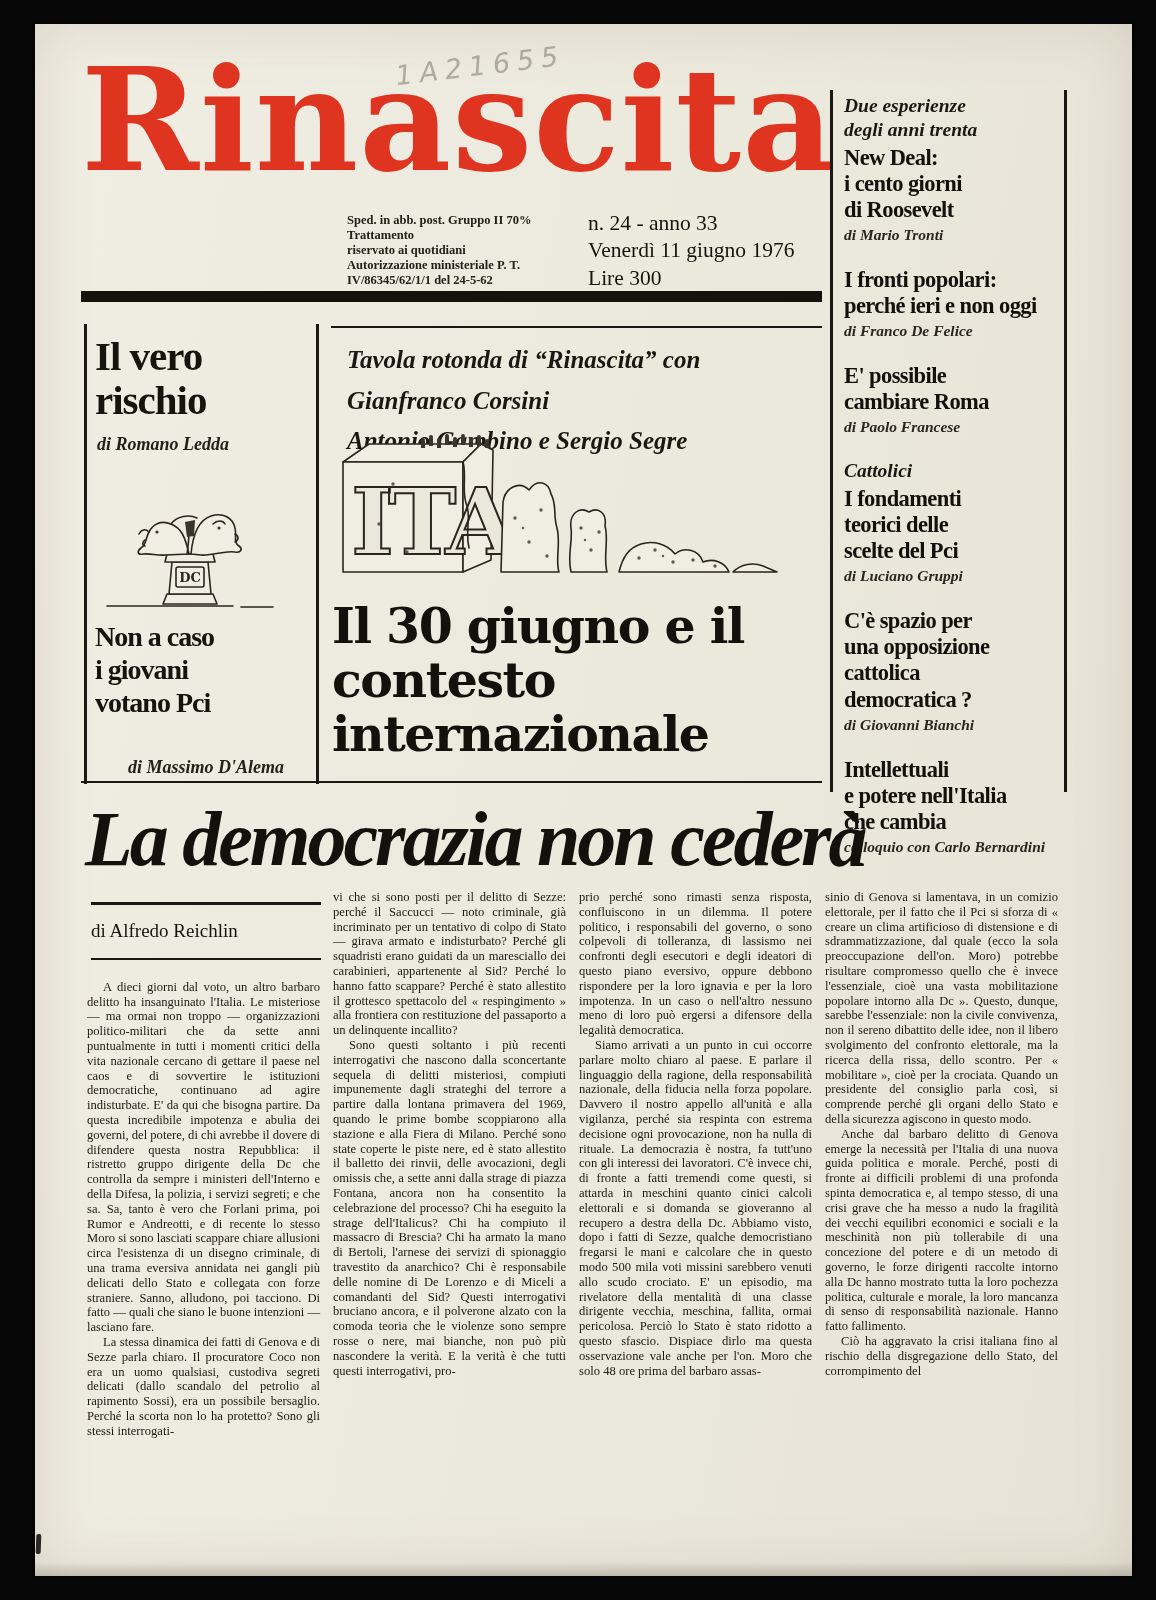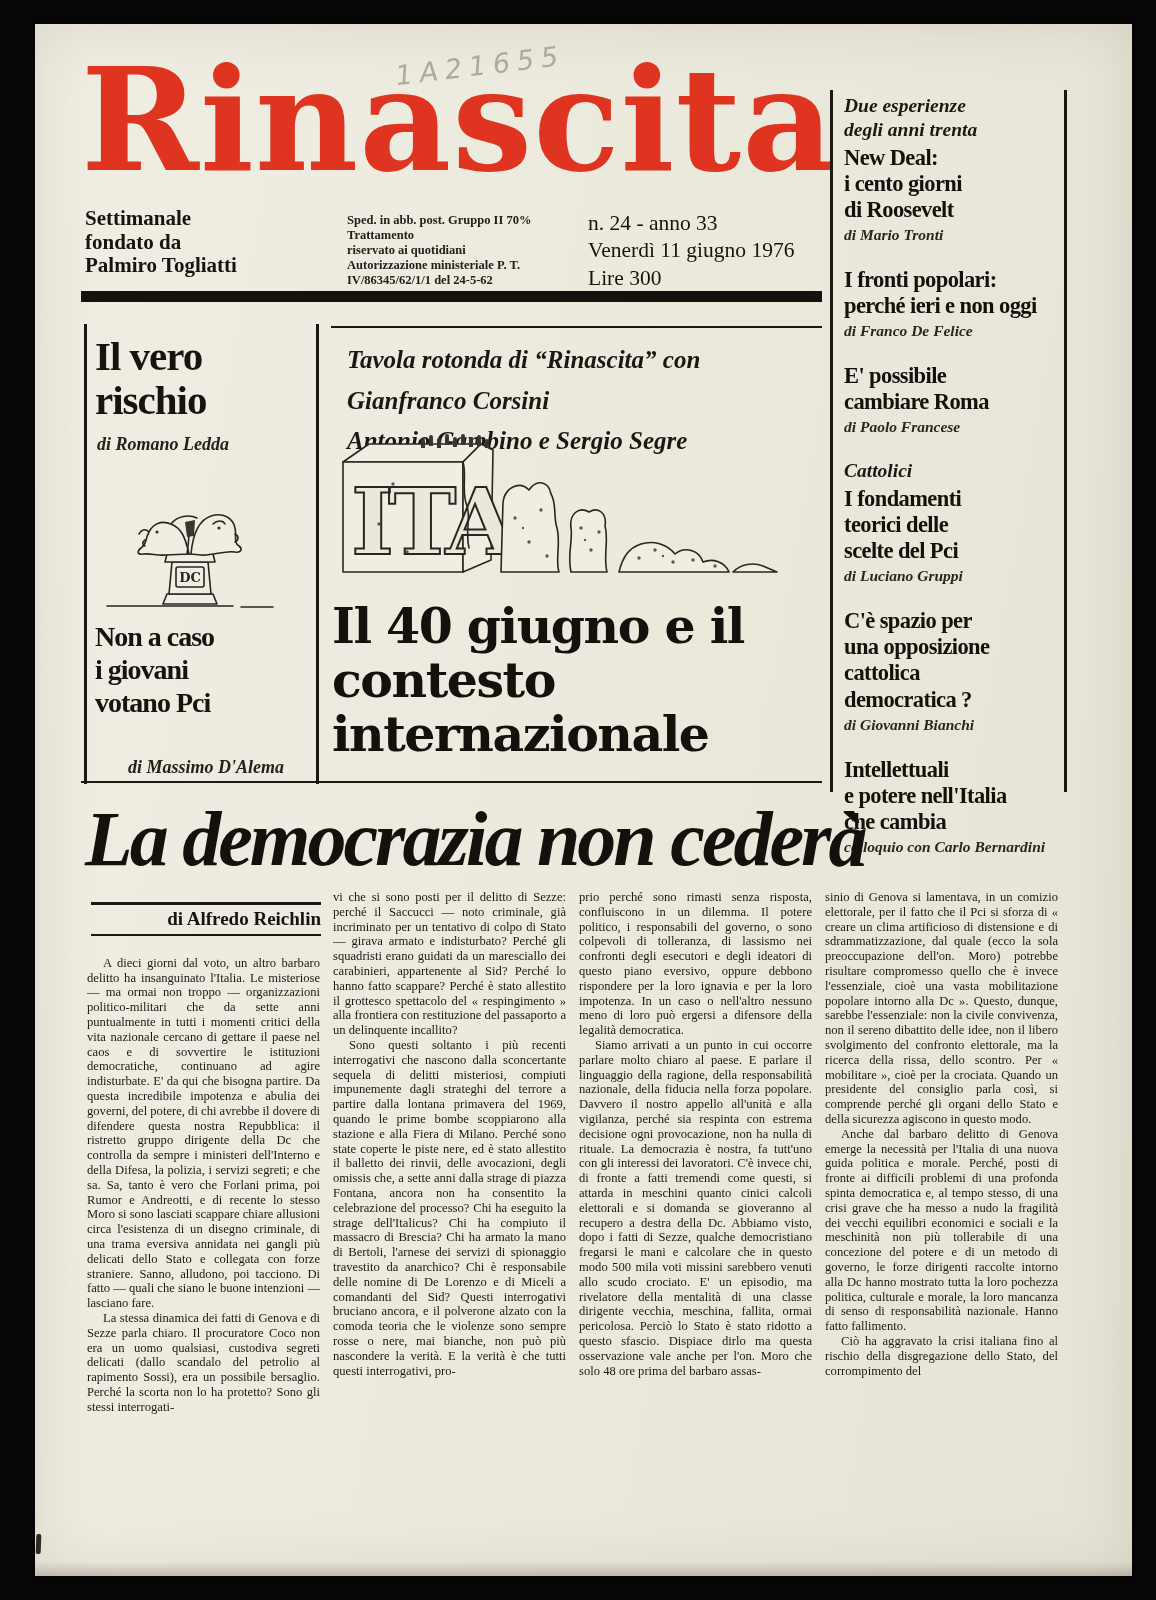--- a/index.html
+++ b/index.html
@@ -64,43 +64,40 @@
   .sb-by { font-style:italic; font-size:15.5px; font-weight:bold; color:#2a261f; margin-top:3px; }
 
   
   .headline { position:absolute; left:50px; top:770px; width:1000px; font-family:Liberation Serif, serif;
            font-style:italic; font-weight:bold; font-size:78px; letter-spacing:-3px; color:#14110c;
            white-space:nowrap; }
   .col { position:absolute; width:233px; top:866px; text-align:justify; color:#1d1913;
            font-size:12.6px; line-height:14.8px; }
   .col-1 { left:52px; } .col-2 { left:298px; } .col-3 { left:544px; } .col-4 { left:790px; }
   .byline-box { border-top:3px solid #1b1813; border-bottom:2px solid #1b1813; margin:12px 0 20px 4px;
-           width:230px; padding:7px 0; text-align:right; font-weight:bold; font-size:19px; color:#17140e; }
+           width:230px; padding:19px 0; text-align:left; font-weight:normal; font-size:19px; color:#17140e; }
   .body-p { text-align:justify; }
   .body-p.ind { text-indent:16px; }
   .pen-mark { position:absolute; left:1px; top:1510px; width:5px; height:20px; background:#2c2822;
            transform:rotate(2deg); border-radius:2px; }
 
   svg .sk { fill:none; stroke:#2a261f; stroke-width:1.6; stroke-linejoin:round; stroke-linecap:round; }
   svg .fl { fill:#f0ede3; stroke:#2a261f; stroke-width:1.6; stroke-linejoin:round; }
   svg .dk { fill:#3a352c; }
 </style>
 </head>
 <body>
 
 <div class="backdrop"></div>
 
 <div class="sheet">
 
   <div class="handcode">1A21655</div>
 
   <div class="mast-title">Rinascita</div>
-  <div class="mast-sub">Settimanale
-fondato da
-Palmiro Togliatti</div>
   <div class="mast-postal">Sped. in abb. post. Gruppo II 70%
 Trattamento
 riservato ai quotidiani
 Autorizzazione ministeriale P. T.
 IV/86345/62/1/1 del 24-5-62</div>
   <div class="mast-issue">n. 24 - anno 33
 Venerdì 11 giugno 1976
 Lire 300</div>
   <div class="rule-thick"></div>
 
@@ -196,21 +193,21 @@
         <circle cx="322" cy="118" r="1.7"></circle>
       <circle cx="340" cy="130" r="1.7"></circle>
         <circle cx="360" cy="128" r="1.7"></circle>
         <circle cx="382" cy="134" r="1.7"></circle>
       <circle cx="190" cy="96" r="1.2"></circle>
         <circle cx="252" cy="108" r="1.2"></circle>
         <circle cx="330" cy="124" r="1.2"></circle>
     </g>
   </svg>
 
-  <div class="cf-title">Il 40 giugno e il
+  <div class="cf-title">Il 30 giugno e il
 contesto
 internazionale</div>
 
   <div class="sidebar">
     <div class="sb-item">
       <div class="sb-kicker">Due esperienze
 degli anni trenta</div>
       <div class="sb-title">New Deal:
 i cento giorni
 di Roosevelt</div>

